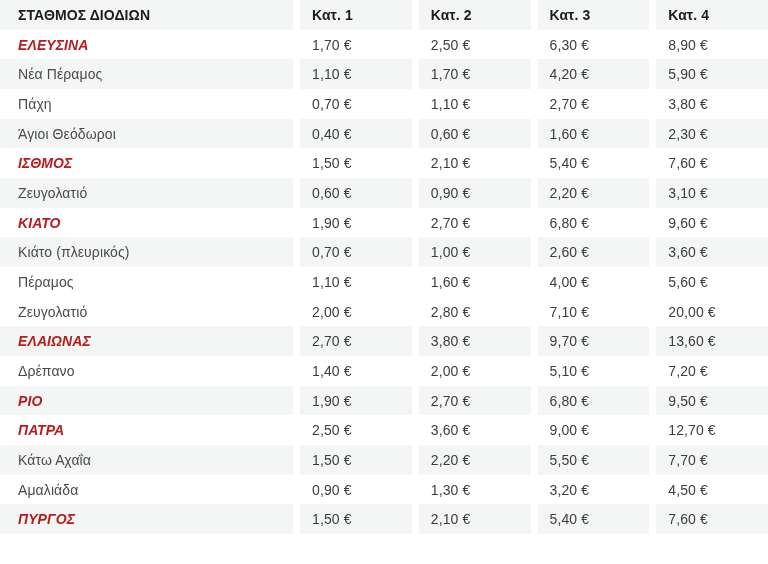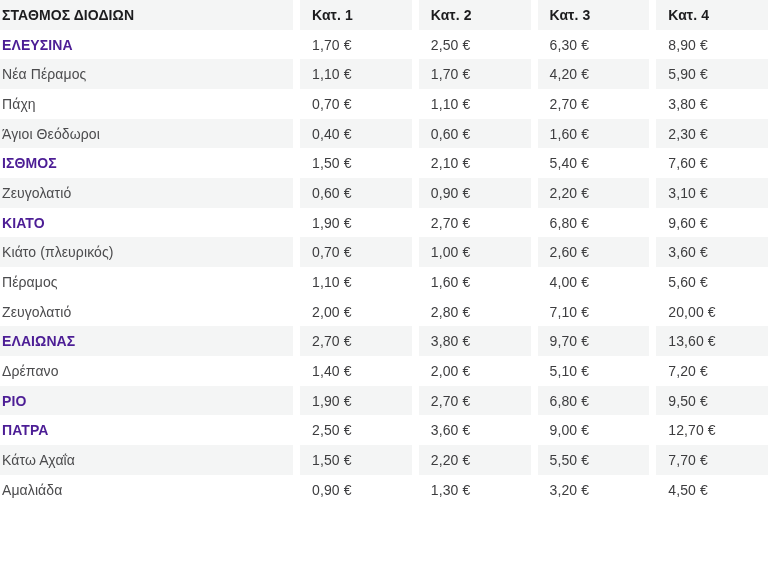--- a/index.html
+++ b/index.html
@@ -30,25 +30,26 @@
     overflow: hidden;
     font-weight: normal;
     letter-spacing: 0.1px;
   }
   thead tr { background: #f4f5f5; }
   tr.alt { background: #f4f5f5; }
   th {
     font-weight: bold;
     color: #1c1c1e;
   }
-  th.station-hdr, td.station { padding-left: 2px; }
+  th.station-hdr, td.station { padding-left: 18px; }
   td.station { color: #4b4b4d; }
   tr.main-row td.station {
     font-weight: bold;
-    color: #4c1d95;
+    color: #b91c1c;
+    font-style: italic;
   }
   th.price-hdr, td.price {
     border-left: 7px solid #ffffff;
     padding-left: 12px;
   }
   td.price { color: #3d3d3f; }
 </style>
 </head>
 <body>
 
@@ -175,14 +176,21 @@
     <td class="price">5,50 €</td>
     <td class="price">7,70 €</td>
   </tr>
       <tr>
     <td class="station">Αμαλιάδα</td>
     <td class="price">0,90 €</td>
     <td class="price">1,30 €</td>
     <td class="price">3,20 €</td>
     <td class="price">4,50 €</td>
   </tr>
+      <tr class="alt main-row">
+    <td class="station">ΠΥΡΓΟΣ</td>
+    <td class="price">1,50 €</td>
+    <td class="price">2,10 €</td>
+    <td class="price">5,40 €</td>
+    <td class="price">7,60 €</td>
+  </tr>
     </tbody>
 </table>
 
 </body></html>

